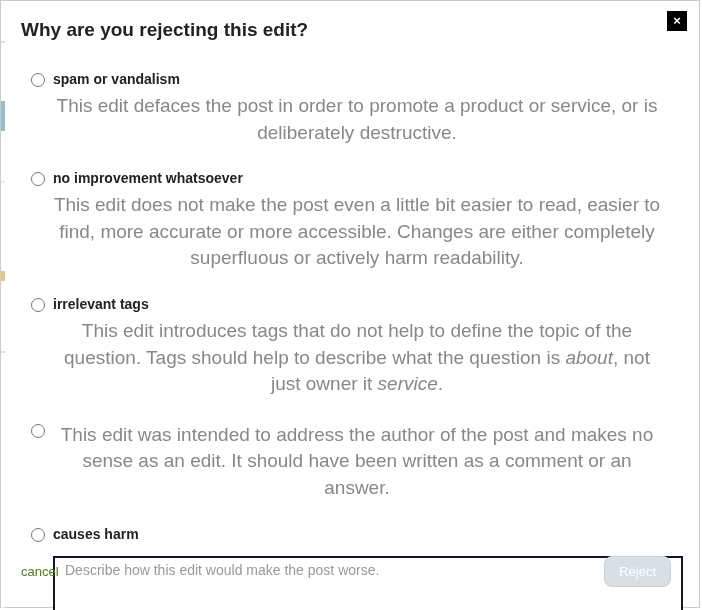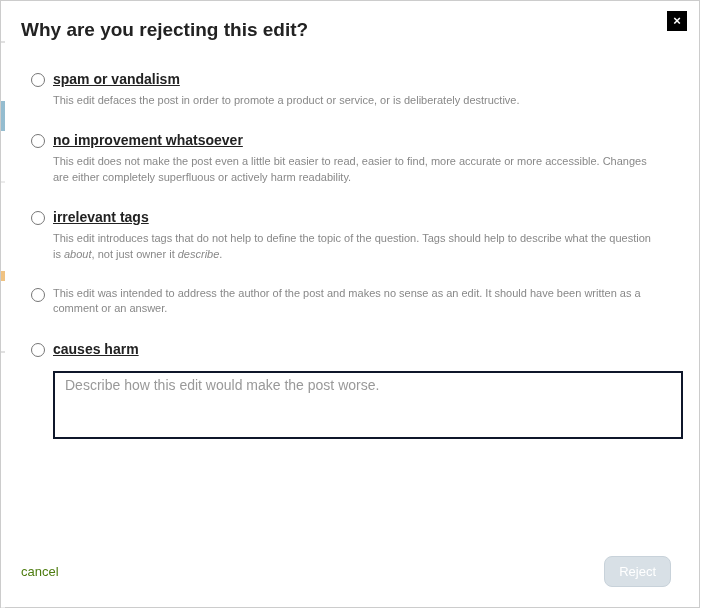--- a/index.html
+++ b/index.html
@@ -59,27 +59,27 @@
       height: 14px;
       cursor: pointer;
     }
     .option-label {
       font-size: 14px;
       font-weight: bold;
       color: #222;
       display: block;
       margin-bottom: 6px;
       cursor: pointer;
-      text-decoration: underline;
     }
     .option-desc {
-      font-size: 11px;
+      font-size: 19px;
       color: #888;
       line-height: 1.4;
       padding-right: 10px;
+      text-align: center;
     }
     .option-desc em {
       font-style: italic;
     }
     .harm-textarea {
       width: 630px;
       height: 68px;
       margin-top: 8px;
       border: 2px solid #0f172a;
       padding: 4px 10px;
@@ -156,21 +156,21 @@
 
     <label class="option">
       <input type="radio" name="reason" style="">
       <span class="option-label">no improvement whatsoever</span>
       <div class="option-desc">This edit does not make the post even a little bit easier to read, easier to find, more accurate or more accessible. Changes are either completely superfluous or actively harm readability.</div>
     </label>
 
     <label class="option">
       <input type="radio" name="reason" style="">
       <span class="option-label">irrelevant tags</span>
-      <div class="option-desc"><span>This edit introduces tags that do not help to define the topic of the question. Tags should help to describe what the question is </span><em>about</em><span>, not just owner it </span><em>describe</em><span>.</span></div>
+      <div class="option-desc"><span>This edit introduces tags that do not help to define the topic of the question. Tags should help to describe what the question is </span><em>about</em><span>, not just owner it </span><em>service</em><span>.</span></div>
     </label>
 
 
     <label class="option">
       <input type="radio" name="reason" style="">
       <div class="option-desc">This edit was intended to address the author of the post and makes no sense as an edit. It should have been written as a comment or an answer.</div>
     </label>
 
     <label class="option" style="margin-bottom:8px;">
       <input type="radio" name="reason" style="">

